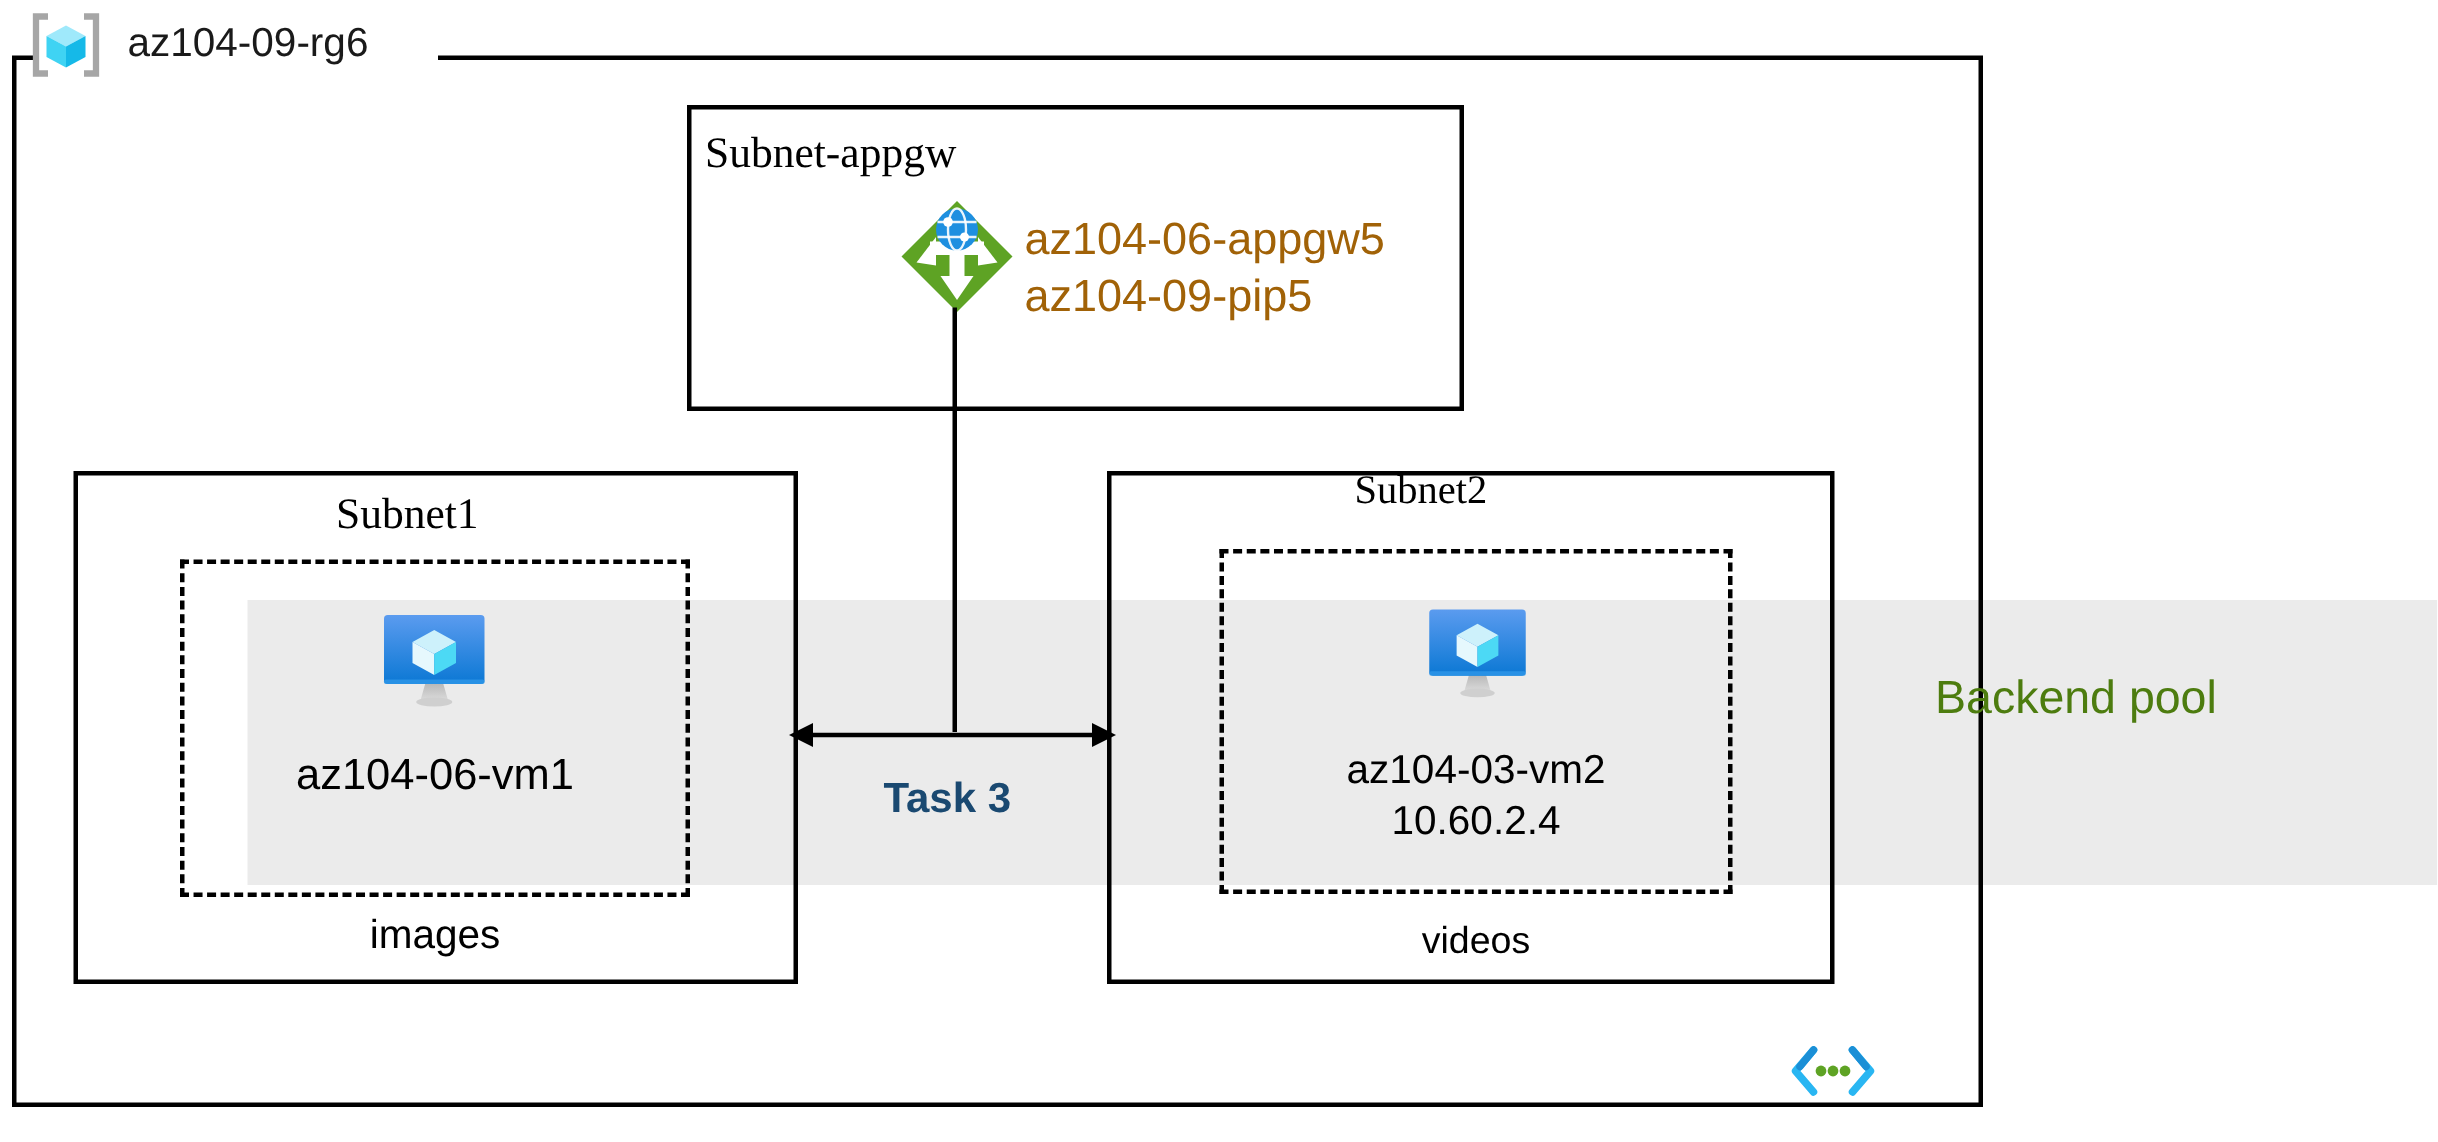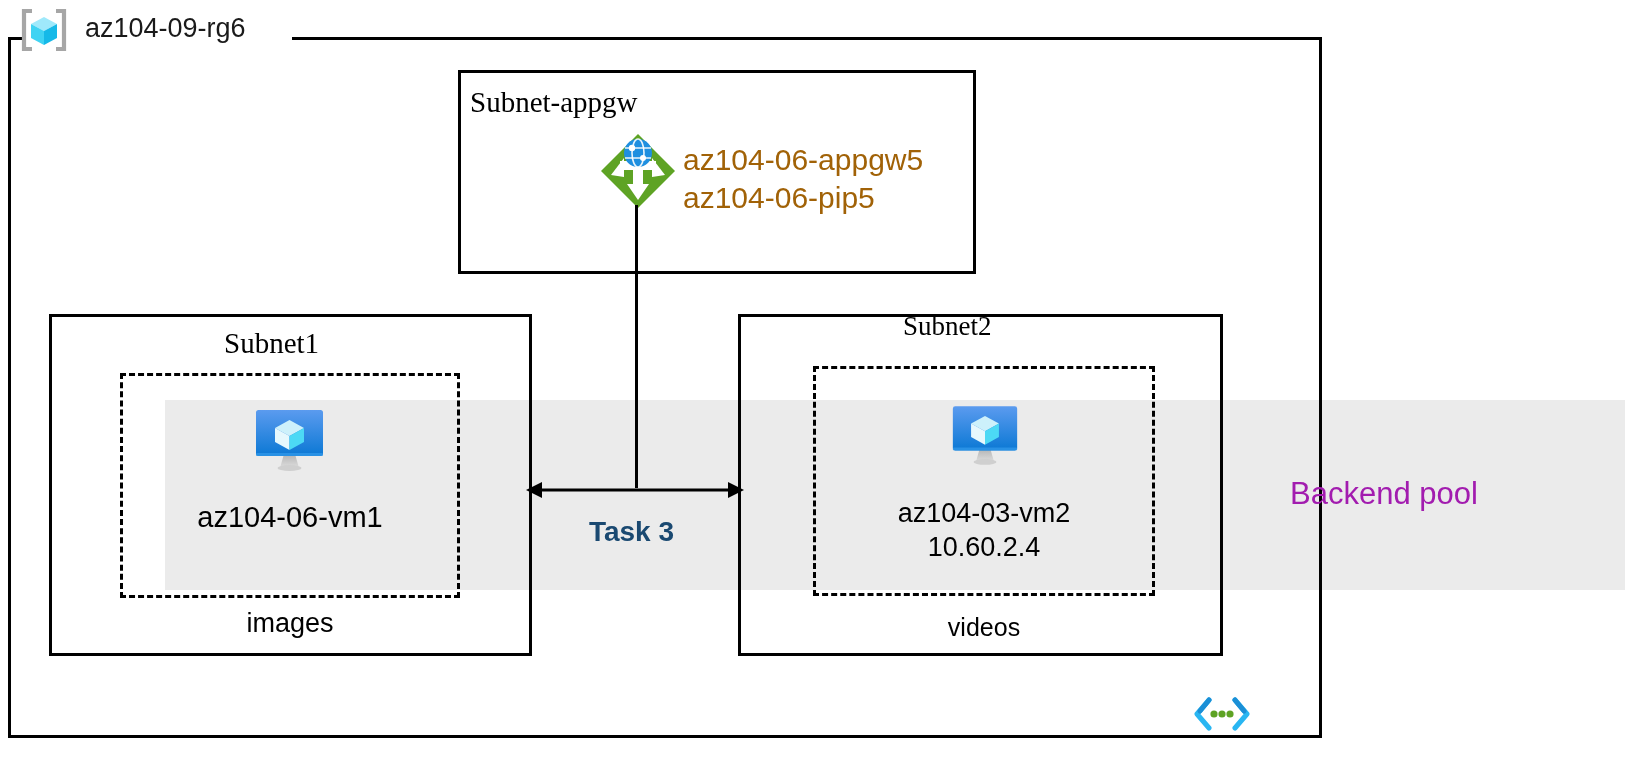--- a/index.html
+++ b/index.html
@@ -26,23 +26,23 @@
     left: 165px;
     top: 400px;
     width: 1460px;
     height: 190px;
     background: #ebebeb;
     z-index: 1;
   }
   .backend-label {
     position: absolute;
     left: 1290px;
-    top: 476px;
+    top: 447px;
     font-size: 31px;
-    color: #a21caf;
+    color: #4d7c0f;
     white-space: nowrap;
     z-index: 6;
   }
 
   
   .rg-box {
     position: absolute;
     left: 8px;
     top: 37px;
     width: 1314px;
@@ -256,21 +256,21 @@
       <circle cx="40" cy="22" r="14" fill="#1e8fe0"></circle>
       <ellipse cx="40" cy="22" rx="6" ry="14" fill="none" stroke="#ffffff" stroke-width="1.6" opacity="0.9"></ellipse>
       <path d="M27 17 L53 17 M27 27 L53 27" stroke="#ffffff" stroke-width="1.6" opacity="0.9" fill="none"></path>
       <circle cx="34" cy="17" r="3.2" fill="#ffffff"></circle>
       <circle cx="45" cy="27" r="3.0" fill="#ffffff"></circle>
     </svg>
   </div>
 
   <div class="appgw-text">
     <div>az104-06-appgw5</div>
-    <div>az104-06-pip5</div>
+    <div>az104-09-pip5</div>
   </div>
 
   <div class="vline-gw"></div>
 
   <div class="subnet-box subnet1-box"></div>
   <div class="subnet-title t-subnet1">Subnet1</div>
   <div class="dashed-box dashed1"></div>
 
   <div class="vm-icon vm1-icon">
     <svg viewBox="0 0 75 72" width="75" height="72">

